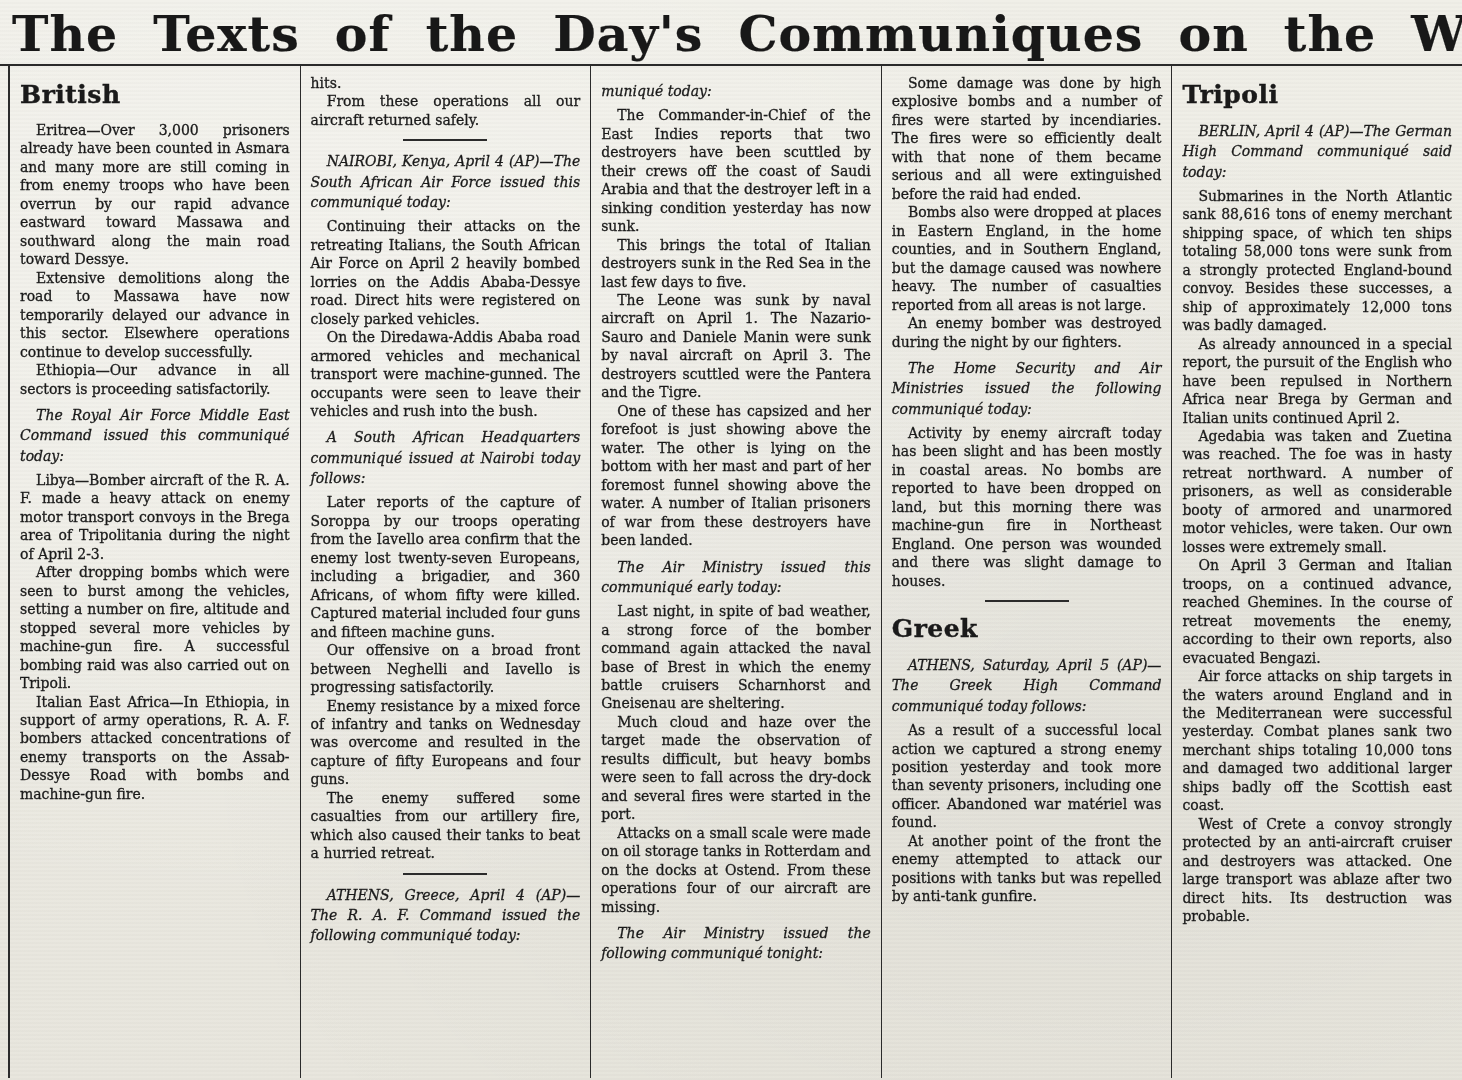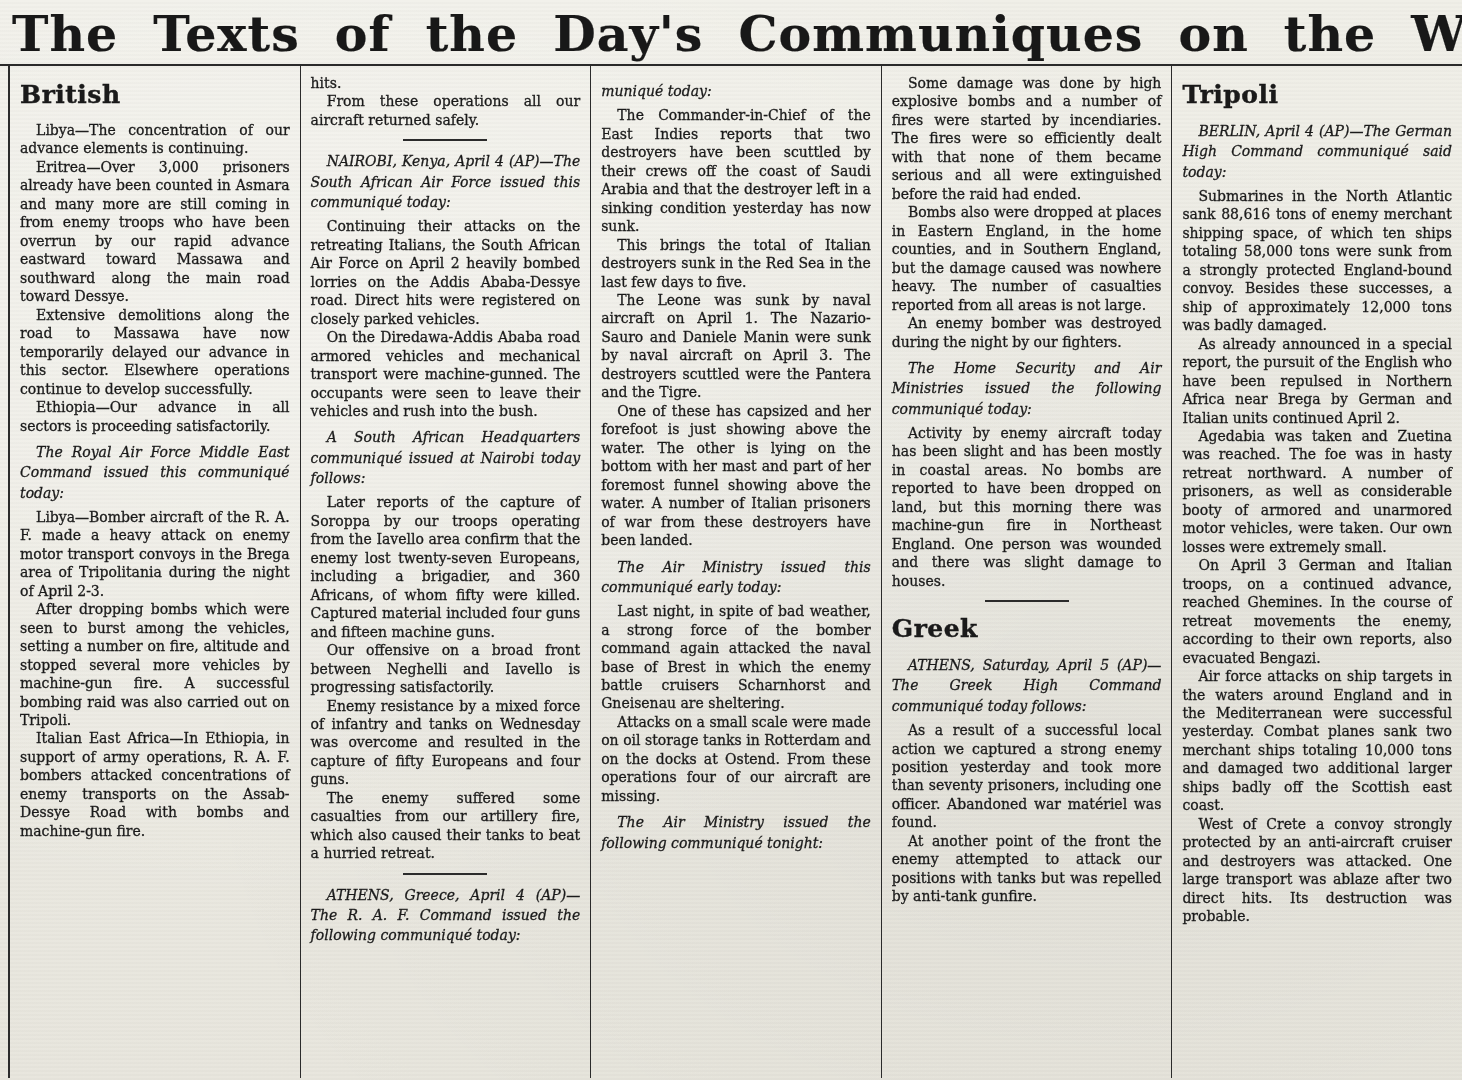--- a/index.html
+++ b/index.html
@@ -79,21 +79,20 @@
 </head>
 <body>
 
 <div class="page">
   <div class="masthead">
     <div class="headline">The Texts of the Day's Communiques on the War</div>
   </div>
   <div class="columns" id="columns">
       <div class="col">
         <p class="section-head">British</p>
-        <p class="para">Libya—The concentration of our advance elements is continuing.</p>
         <p class="para">Eritrea—Over 3,000 prisoners already have been counted in Asmara and many more are still coming in from enemy troops who have been overrun by our rapid advance eastward toward Massawa and southward along the main road toward Dessye.</p>
         <p class="para">Extensive demolitions along the road to Massawa have now temporarily delayed our advance in this sector. Elsewhere operations continue to develop successfully.</p>
         <p class="para">Ethiopia—Our advance in all sectors is proceeding satisfactorily.</p>
         <p class="dateline">The Royal Air Force Middle East Command issued this communiqué today:</p>
         <p class="para">Libya—Bomber aircraft of the R. A. F. made a heavy attack on enemy motor transport convoys in the Brega area of Tripolitania during the night of April 2-3.</p>
         <p class="para">After dropping bombs which were seen to burst among the vehicles, setting a number on fire, altitude and stopped several more vehicles by machine-gun fire. A successful bombing raid was also carried out on Tripoli.</p>
         <p class="para">Italian East Africa—In Ethiopia, in support of army operations, R. A. F. bombers attacked concentrations of enemy transports on the Assab-Dessye Road with bombs and machine-gun fire.</p>
       </div>
       <div class="col">
         <p class="para-cont">hits.</p>
@@ -111,20 +110,21 @@
         <p class="dateline">ATHENS, Greece, April 4 (AP)—The R. A. F. Command issued the following communiqué today:</p>
       </div>
       <div class="col">
         <p class="dateline-cont">muniqué today:</p>
         <p class="para">The Commander-in-Chief of the East Indies reports that two destroyers have been scuttled by their crews off the coast of Saudi Arabia and that the destroyer left in a sinking condition yesterday has now sunk.</p>
         <p class="para">This brings the total of Italian destroyers sunk in the Red Sea in the last few days to five.</p>
         <p class="para">The Leone was sunk by naval aircraft on April 1. The Nazario-Sauro and Daniele Manin were sunk by naval aircraft on April 3. The destroyers scuttled were the Pantera and the Tigre.</p>
         <p class="para">One of these has capsized and her forefoot is just showing above the water. The other is lying on the bottom with her mast and part of her foremost funnel showing above the water. A number of Italian prisoners of war from these destroyers have been landed.</p>
         <p class="dateline">The Air Ministry issued this communiqué early today:</p>
         <p class="para">Last night, in spite of bad weather, a strong force of the bomber command again attacked the naval base of Brest in which the enemy battle cruisers Scharnhorst and Gneisenau are sheltering.</p>
+        <p class="para">Much cloud and haze over the target made the observation of results difficult, but heavy bombs were seen to fall across the dry-dock and several fires were started in the port.</p>
         <p class="para">Attacks on a small scale were made on oil storage tanks in Rotterdam and on the docks at Ostend. From these operations four of our aircraft are missing.</p>
         <p class="dateline">The Air Ministry issued the following communiqué tonight:</p>
       </div>
       <div class="col">
         <p class="para">Some damage was done by high explosive bombs and a number of fires were started by incendiaries. The fires were so efficiently dealt with that none of them became serious and all were extinguished before the raid had ended.</p>
         <p class="para">Bombs also were dropped at places in Eastern England, in the home counties, and in Southern England, but the damage caused was nowhere heavy. The number of casualties reported from all areas is not large.</p>
         <p class="para">An enemy bomber was destroyed during the night by our fighters.</p>
         <p class="dateline">The Home Security and Air Ministries issued the following communiqué today:</p>
         <p class="para">Activity by enemy aircraft today has been slight and has been mostly in coastal areas. No bombs are reported to have been dropped on land, but this morning there was machine-gun fire in Northeast England. One person was wounded and there was slight damage to houses.</p>
         <div class="divider"></div>

